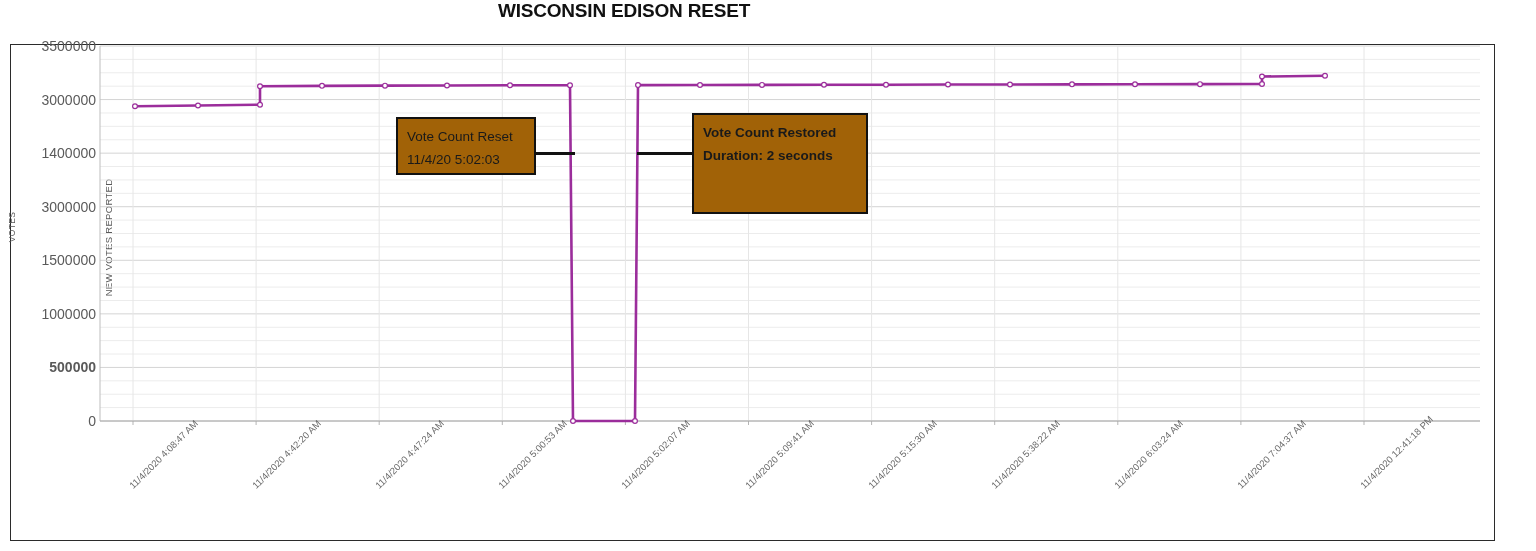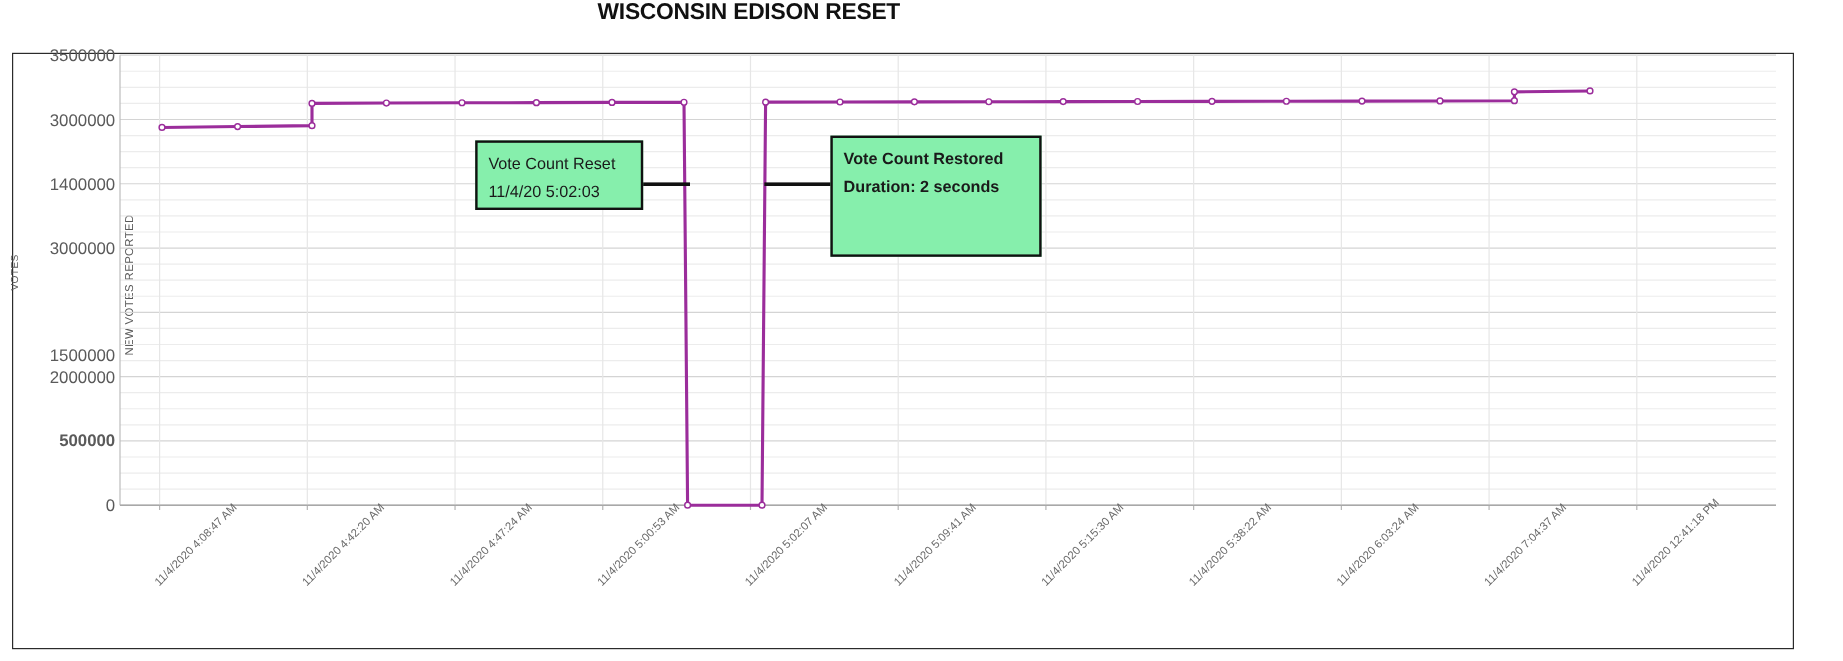--- a/index.html
+++ b/index.html
@@ -91,21 +91,21 @@
     position: absolute;
     font-size: 9.5px;
     color: #6a6a6a;
     white-space: nowrap;
     transform-origin: left top;
     transform: rotate(-45deg);
   }
   .callout {
     position: absolute;
     border: 2.5px solid #111111;
-    background: #86efac;
+    background: #a16207;
     box-sizing: border-box;
     padding: 6px 9px 7px 9px;
   }
   .callout-line {
     font-size: 13.5px;
     color: #1a1a1a;
     line-height: 1.72;
     white-space: nowrap;
   }
   .leader {
@@ -124,22 +124,22 @@
   <div class="chart-frame"></div>
 
   <div class="axis-title-outer">VOTES</div>
   <div class="axis-title-inner">NEW VOTES REPORTED</div>
 
   <div class="ytick-wrap" id="ytick-wrap">
       <div class="ytick" style="top: 46px;">3500000</div>
       <div class="ytick" style="top: 99.5714px;">3000000</div>
       <div class="ytick" style="top: 153.143px;">1400000</div>
       <div class="ytick" style="top: 206.714px;">3000000</div>
-      <div class="ytick" style="top: 260.286px; margin-top: 36px;">1500000</div>
-      <div class="ytick" style="top: 313.857px;">2000000</div>
+      <div class="ytick" style="top: 260.286px;">1500000</div>
+      <div class="ytick" style="top: 313.857px;">1000000</div>
       <div class="ytick" style="top: 367.429px; font-weight: bold;">500000</div>
       <div class="ytick" style="top: 421px;">0</div>
     </div>
 
   <svg class="plot-svg" id="plot-svg" viewBox="0 0 1536 511">
       <line x1="100" y1="367.6071428571429" x2="1480" y2="367.6071428571429" stroke="#ececec" stroke-width="1"></line>
       <line x1="100" y1="354.2142857142857" x2="1480" y2="354.2142857142857" stroke="#ececec" stroke-width="1"></line>
       <line x1="100" y1="340.8214285714286" x2="1480" y2="340.8214285714286" stroke="#ececec" stroke-width="1"></line>
       <line x1="100" y1="314.0357142857143" x2="1480" y2="314.0357142857143" stroke="#ececec" stroke-width="1"></line>
       <line x1="100" y1="300.6428571428571" x2="1480" y2="300.6428571428571" stroke="#ececec" stroke-width="1"></line>

